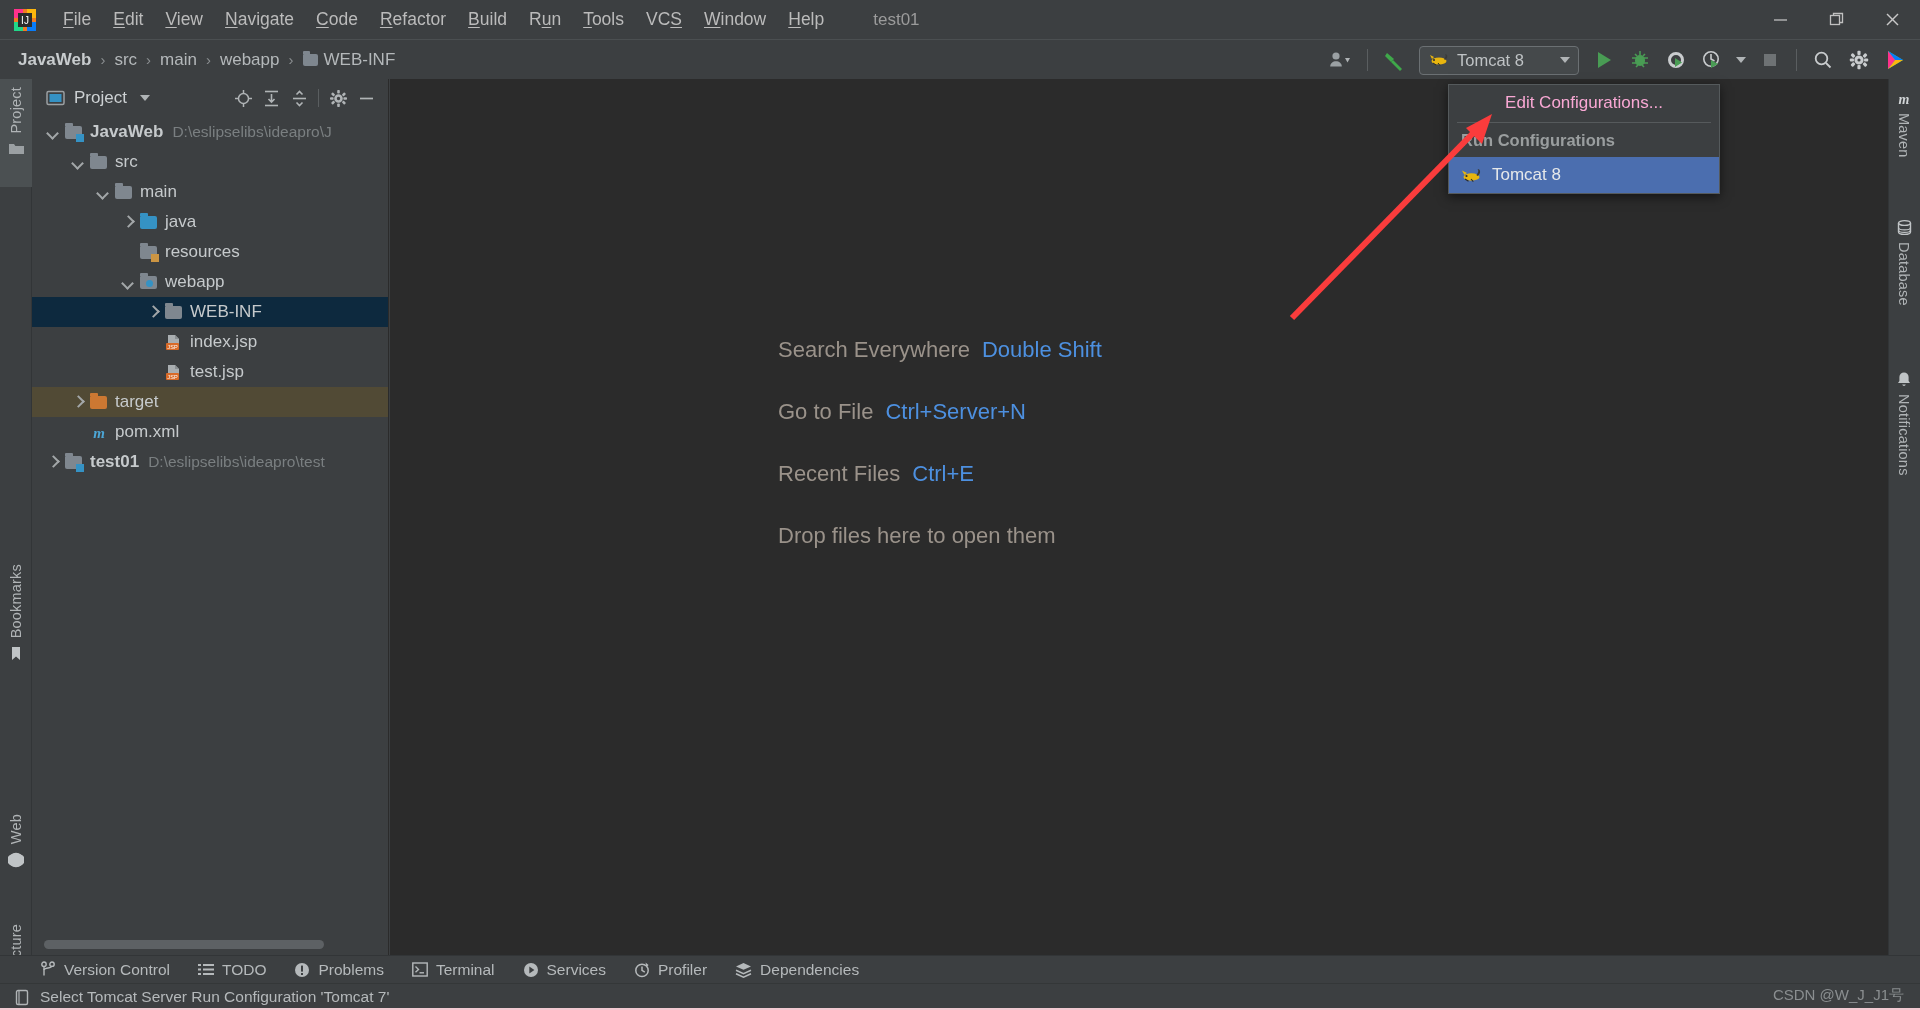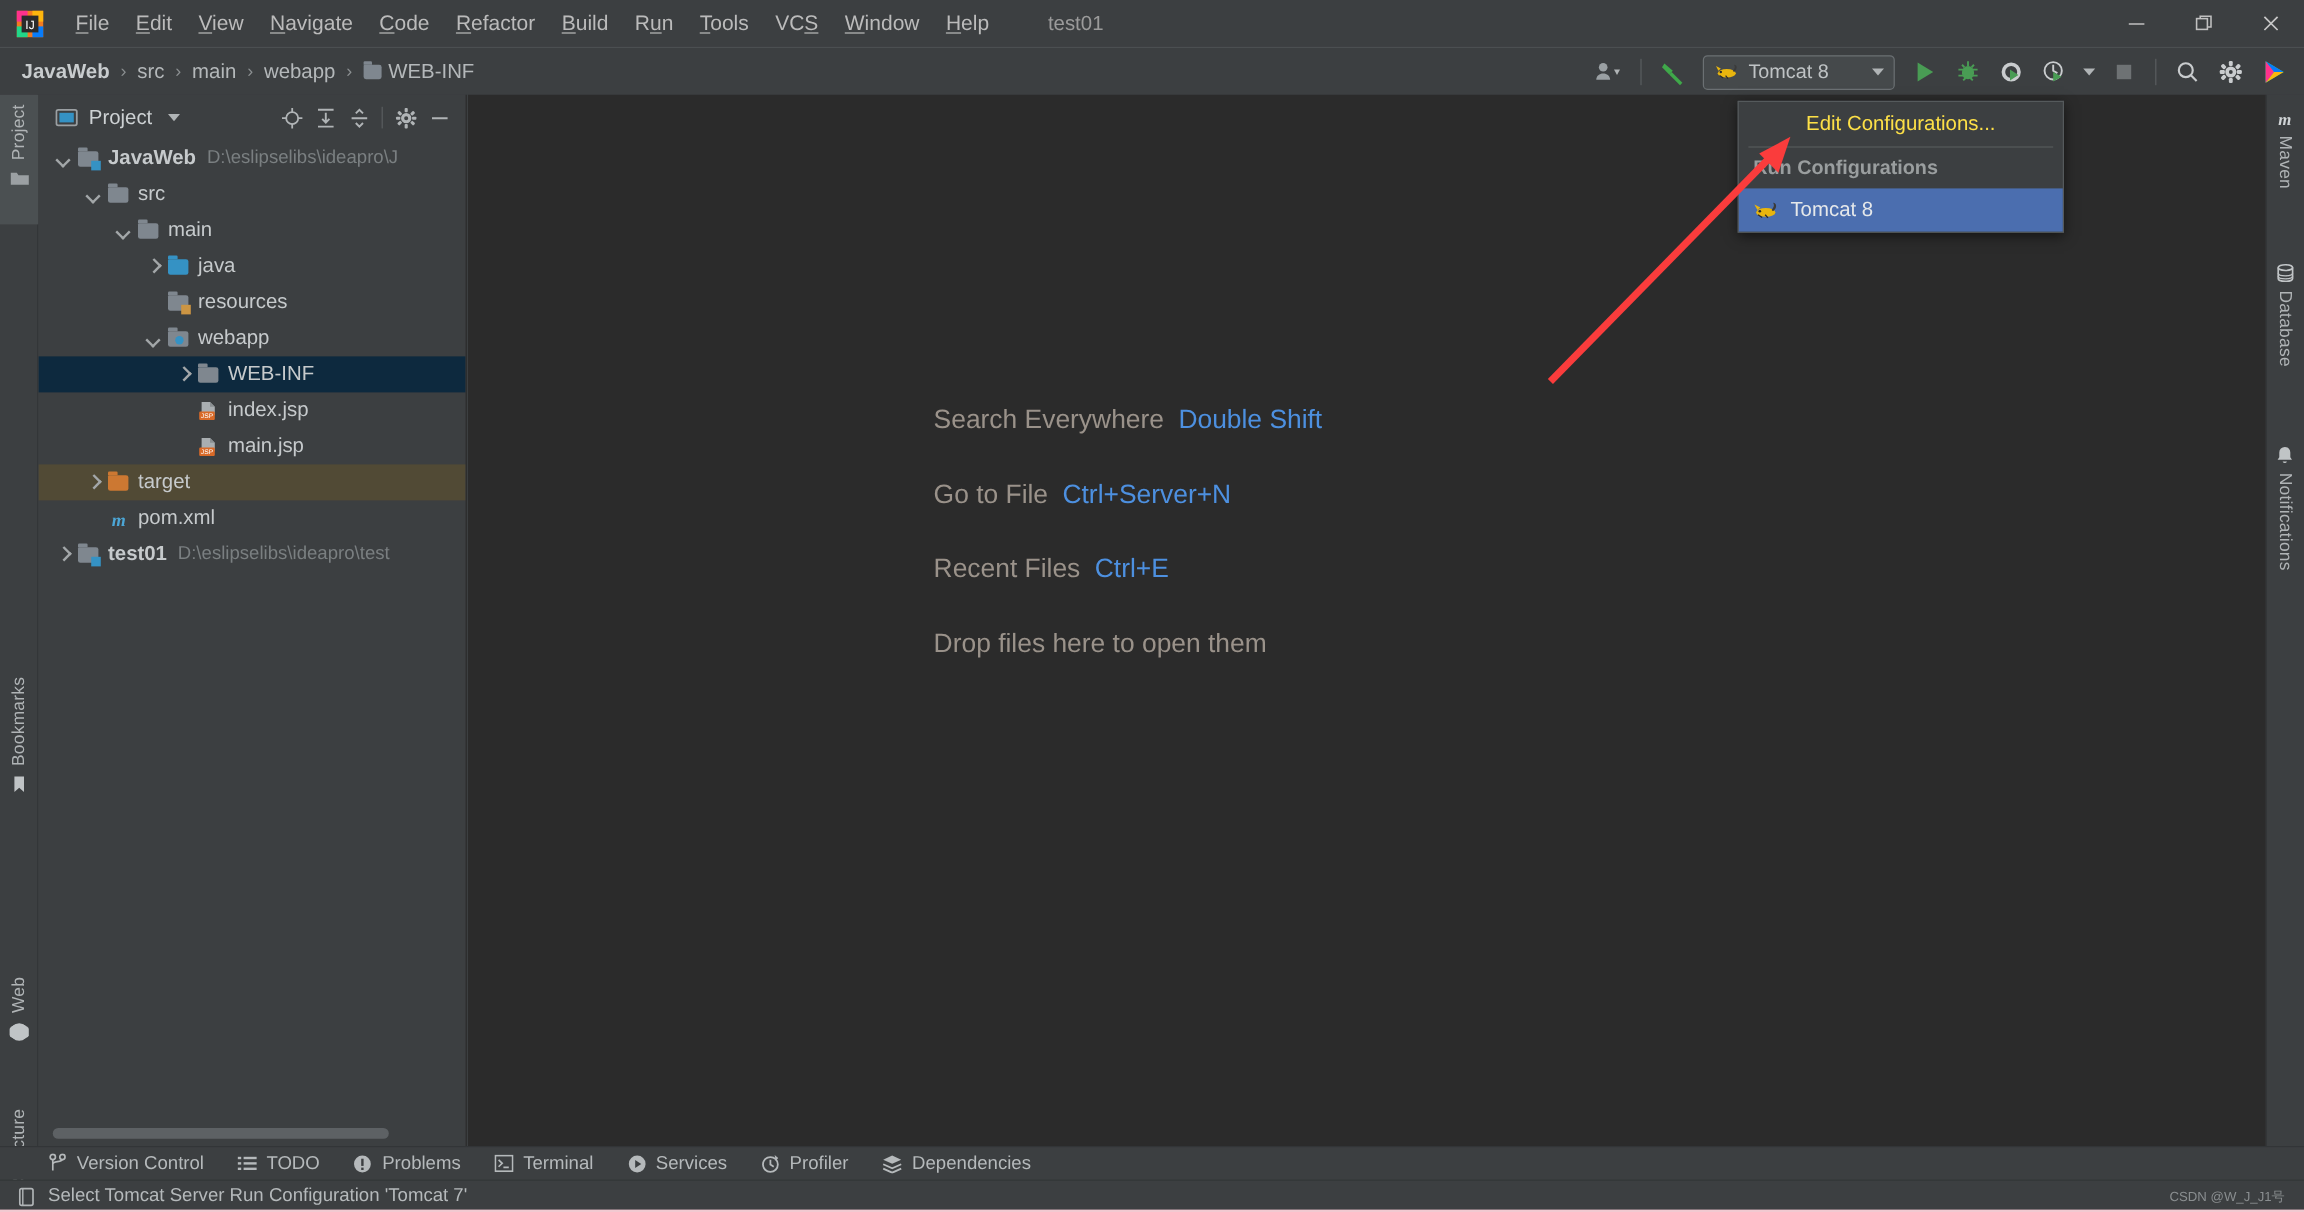--- a/index.html
+++ b/index.html
@@ -120,41 +120,41 @@
   .hint-label { color: #9a928a; font-size: 22px; }
   .hint-key { color: #4d90e0; font-size: 22px; margin-left: 12px; }
 
   
   .popup {
     position: absolute; left: 1448px; top: 84px; width: 272px;
     background: #3c3f41; border: 1px solid #555a5c; box-shadow: 0 3px 10px rgba(0,0,0,.55);
     z-index: 40;
   }
   .popup-item { height: 36px; display: flex; align-items: center; padding: 0 12px;
-    color: #fde047; font-size: 17px; }
+    color: #f9a8d4; font-size: 17px; }
   .popup-item.center { justify-content: center; }
   .popup-sep { height: 1px; background: #565a5c; margin: 1px 8px; }
   .popup-group { height: 33px; display: flex; align-items: center; padding: 0 12px;
     color: #9a9e9f; font-size: 16.5px; font-weight: bold; }
   .popup-item.hl { background: #4b6eaf; color: #e5e8ea; }
 
   
   .bottombar {
     position: absolute; left: 0; bottom: 27px; width: 1920px; height: 28px;
     background: #3c3f41; border-top: 1px solid #323537;
     display: flex; align-items: center; padding-left: 40px; gap: 28px;
   }
   .bb-item { display: flex; align-items: center; gap: 8px; color: #b5b9bb; font-size: 15.5px; }
   .statusbar {
     position: absolute; left: 0; bottom: 0; width: 1920px; height: 27px;
     background: #3c3f41; display: flex; align-items: center; padding-left: 14px;
     border-top: 1px solid #343738;
   }
   .status-text { color: #b5b9bb; font-size: 15.5px; margin-left: 10px; }
-  .watermark { position: absolute; right: 16px; bottom: 5px; color: #8a8e90; font-size: 11px; }
+  .watermark { position: absolute; right: 16px; bottom: 5px; color: #8a8e90; font-size: 15px; }
   .pinkline { position: absolute; left: 0; bottom: 0; width: 1920px; height: 2px; background: #f2c9d1; }
 
   svg { display: block; }
 </style>
 </head>
 <body>
 
 <div id="app">
 
   <div class="menubar">
@@ -517,21 +517,21 @@
           <span style="display: inline-block; flex: 0 0 auto; width: 114px;"></span>
           <span class="arrow" style="margin-right: 6px;"></span>
           <span class="ico">
             <svg width="17" height="17" viewBox="0 0 17 17">
               <path d="M3 1 h7 l4 4 v7 H3 Z" fill="#a9aeb1"></path>
               <path d="M10 1 l4 4 h-4 Z" fill="#8a8f92"></path>
               <rect x="1" y="9" width="13" height="7" rx="1" fill="#d96a28"></rect>
               <text x="7.5" y="14.6" font-size="5.6" fill="#ffffff" text-anchor="middle" font-family="Liberation Sans, sans-serif">JSP</text>
             </svg>
           </span>
-          <span class="tlabel">main.jsp</span>
+          <span class="tlabel">test.jsp</span>
         </div>
         <div class="trow excl">
           <span style="display: inline-block; flex: 0 0 auto; width: 39px;"></span>
           <span class="arrow r" style="margin-right: 6px;"></span>
           <span class="ico">
             <span class="folder orange"></span>
           </span>
           <span class="tlabel">target</span>
         </div>
         <div class="trow">

